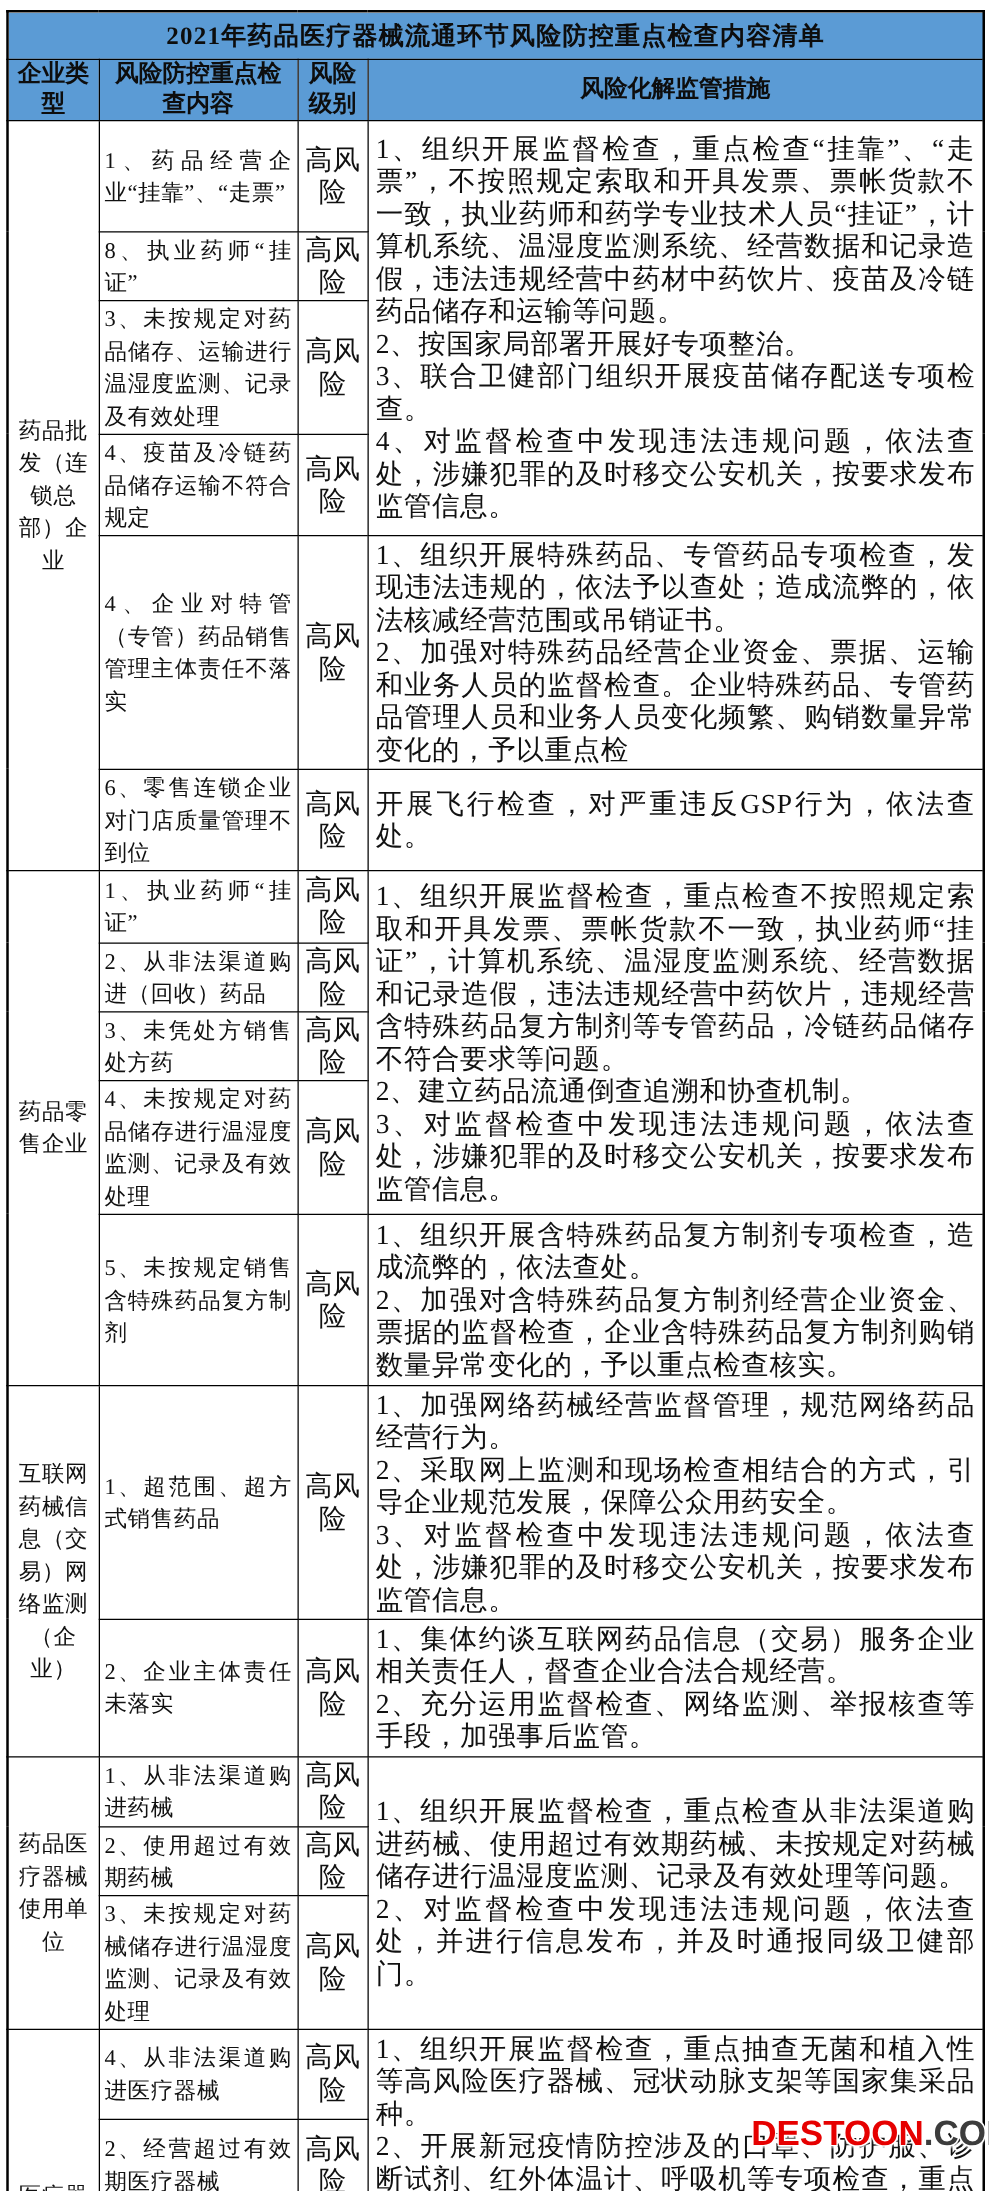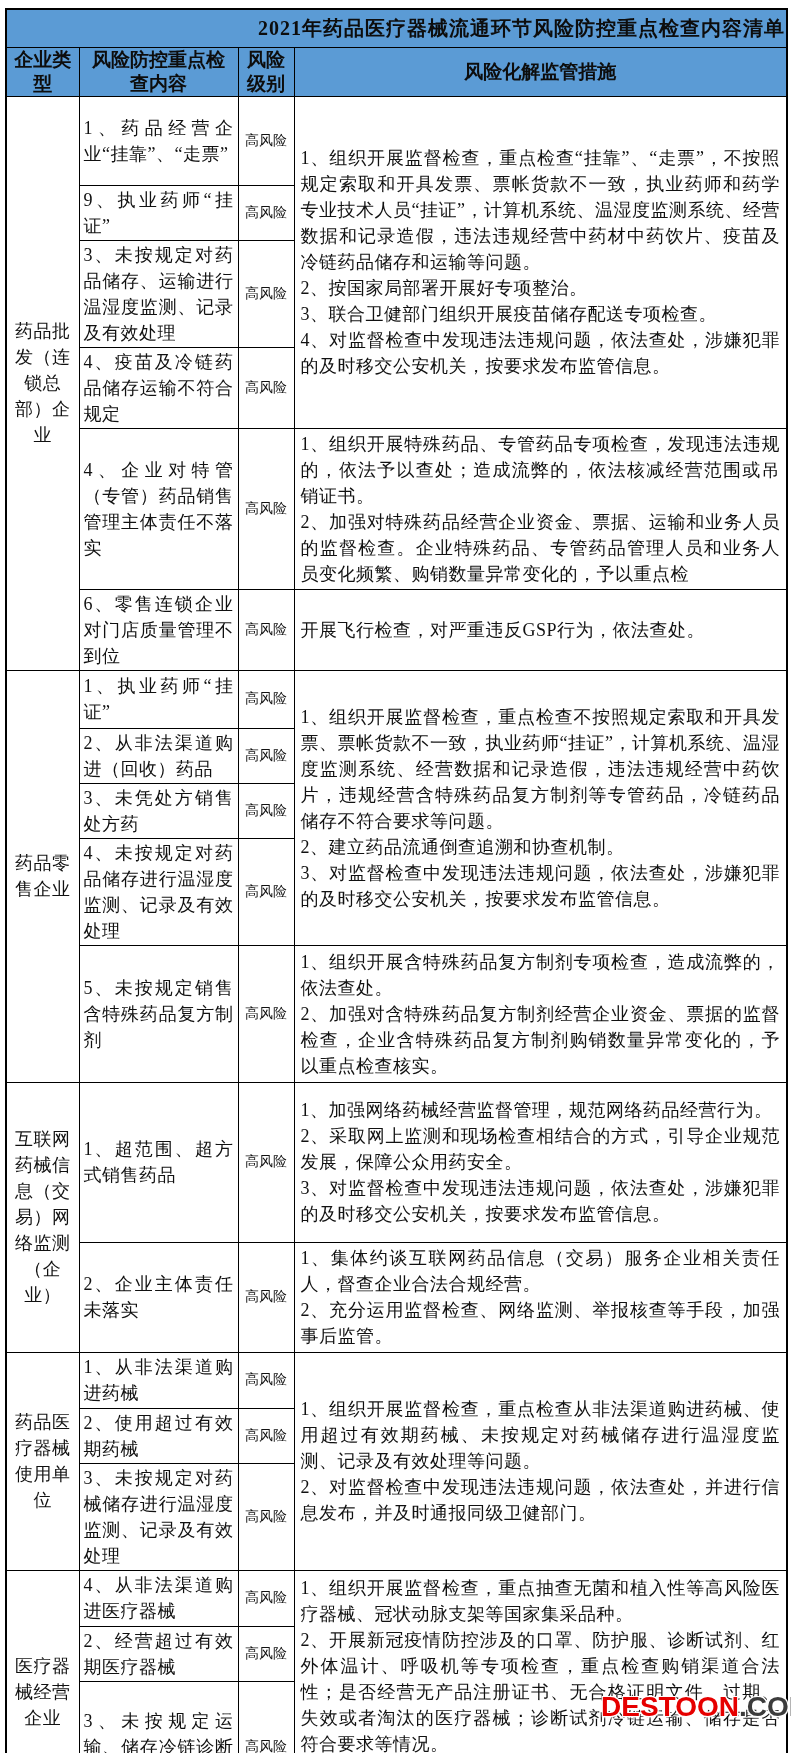--- a/index.html
+++ b/index.html
@@ -5,44 +5,44 @@
   html,body{margin:0;padding:0;background:#ffffff;}
   .page{
     position:relative;width:791px;height:1753px;background:#ffffff;overflow:hidden;
     font-family:"Liberation Serif","DejaVu Serif",serif;color:#111111;
   }
   table.sheet{
     position:absolute;left:5px;top:8px;width:781px;
     border-collapse:collapse;table-layout:fixed;
     border:2px solid #000;
   }
-  .sheet td,.sheet th{border:1.5px solid #000;box-sizing:border-box;overflow:hidden;text-align:right;}
+  .sheet td,.sheet th{border:1.5px solid #000;box-sizing:border-box;overflow:hidden;}
   .title-cell{
     background:#5b9bd5;font-weight:bold;font-size:20px;letter-spacing:1px;
     text-align:center;vertical-align:middle;color:#0d0d0d;
   }
   .sheet th{
     background:#5b9bd5;font-weight:bold;font-size:19px;line-height:24px;
     text-align:center;vertical-align:middle;word-break:break-all;color:#0d0d0d;padding:0 2px;
   }
   th.hpad{padding:0 9px;margin-left:44px;}
   td.type{
     text-align:center;vertical-align:middle;font-size:18px;line-height:26px;
     word-break:break-all;padding:16px 3px;letter-spacing:0.5px;
   }
   td.content{
     font-size:18px;line-height:26px;padding:1px 4px;vertical-align:middle;
     text-align:justify;text-justify:inter-character;word-break:break-all;letter-spacing:0.5px;margin-left:28px;
   }
   td.level{
-    text-align:center;vertical-align:middle;font-size:14px;line-height:26px;
+    text-align:center;vertical-align:middle;font-size:22px;line-height:26px;
     word-break:break-all;padding:0 2px;
   }
   td.measure{
-    font-size:18px;line-height:26px;padding:2px 6px;vertical-align:middle;
+    font-size:22px;line-height:26px;padding:2px 6px;vertical-align:middle;
     text-align:justify;text-justify:inter-character;word-break:break-all;
     white-space:pre-wrap;letter-spacing:0.5px;margin-top:31px;
   }
   .watermark{
     position:absolute;left:601px;top:1691px;
     font-family:"Liberation Sans","DejaVu Sans",sans-serif;
     font-weight:bold;font-size:28px;white-space:nowrap;letter-spacing:0;
     text-shadow:-1px -1px 0 #fff,1px -1px 0 #fff,-1px 1px 0 #fff,1px 1px 0 #fff,0 2px 2px rgba(255,255,255,0.8);
   }
   .watermark .brand{color:#e60000;}
@@ -73,21 +73,21 @@
       <tr style="height:89px">
         <td class="type" rowspan="6">药品批发（连锁总部）企业</td>
         <td class="content">1、药品经营企业“挂靠”、“走票”</td>
         <td class="level">高风险</td>
         <td class="measure" rowspan="4">1、组织开展监督检查，重点检查“挂靠”、“走票”，不按照规定索取和开具发票、票帐货款不一致，执业药师和药学专业技术人员“挂证”，计算机系统、温湿度监测系统、经营数据和记录造假，违法违规经营中药材中药饮片、疫苗及冷链药品储存和运输等问题。
 2、按国家局部署开展好专项整治。
 3、联合卫健部门组织开展疫苗储存配送专项检查。
 4、对监督检查中发现违法违规问题，依法查处，涉嫌犯罪的及时移交公安机关，按要求发布监管信息。</td>
       </tr>
       <tr style="height:54px">
-        <td class="content">9、执业药师“挂证”</td>
+        <td class="content">8、执业药师“挂证”</td>
         <td class="level">高风险</td>
       </tr>
       <tr style="height:102px">
         <td class="content">3、未按规定对药品储存、运输进行温湿度监测、记录及有效处理</td>
         <td class="level">高风险</td>
       </tr>
       <tr style="height:76px">
         <td class="content">4、疫苗及冷链药品储存运输不符合规定</td>
         <td class="level">高风险</td>
       </tr>

